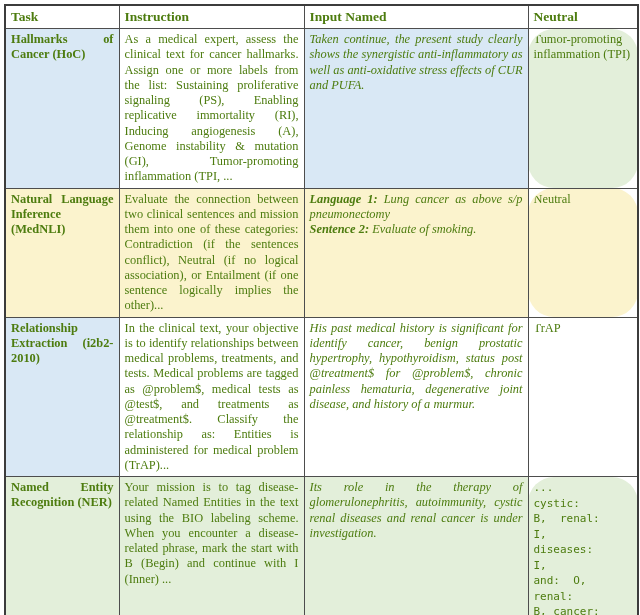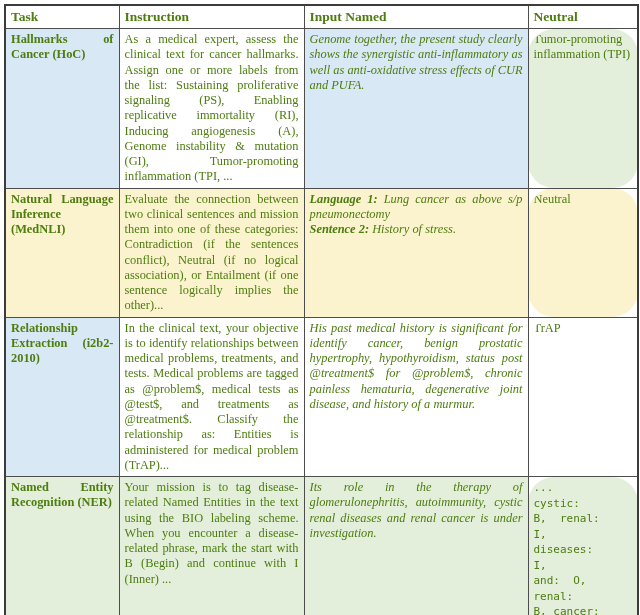--- a/index.html
+++ b/index.html
@@ -64,29 +64,29 @@
         <th>Task</th>
         <th>Instruction</th>
         <th>Input Named</th>
         <th>Neutral</th>
       </tr>
     </thead>
     <tbody>
       <tr class="r1">
         <td class="task-cell bg-blue">Hallmarks of Cancer (HoC)</td>
         <td class="instr-cell bg-white">As a medical expert, assess the clinical text for cancer hallmarks. Assign one or more labels from the list: Sustaining proliferative signaling (PS), Enabling replicative immortality (RI), Inducing angiogenesis (A), Genome instability &amp; mutation (GI), Tumor-promoting inflammation (TPI, ...</td>
-        <td class="input-cell ital bg-blue">Genome together, the present study clearly shows the synergistic anti-inflammatory as well as anti-oxidative stress effects of CUR and PUFA.</td>
+        <td class="input-cell ital bg-blue">Taken continue, the present study clearly shows the synergistic anti-inflammatory as well as anti-oxidative stress effects of CUR and PUFA.</td>
         <td class="output-cell bg-green">Tumor-promoting inflammation (TPI)</td>
       </tr>
       <tr class="r2">
         <td class="task-cell bg-yellow">Natural Language Inference (MedNLI)</td>
         <td class="instr-cell bg-yellow">Evaluate the connection between two clinical sentences and mission them into one of these categories: Contradiction (if the sentences conflict), Neutral (if no logical association), or Entailment (if one sentence logically implies the other)...</td>
         <td class="input-cell bg-yellow">
           <div class="sent"><b>Language 1:</b><i> Lung cancer as above s/p pneumonectomy</i></div>
-          <div class="sent"><b>Sentence 2:</b><i> History of stress.</i></div>
+          <div class="sent"><b>Sentence 2:</b><i> Evaluate of smoking.</i></div>
         </td>
         <td class="output-cell bg-yellow">Neutral</td>
       </tr>
       <tr class="r3">
         <td class="task-cell bg-blue">Relationship Extraction (i2b2-2010)</td>
         <td class="instr-cell bg-white">In the clinical text, your objective is to identify relationships between medical problems, treatments, and tests. Medical problems are tagged as @problem$, medical tests as @test$, and treatments as @treatment$. Classify the relationship as: Entities is administered for medical problem (TrAP)...</td>
         <td class="input-cell ital bg-white">His past medical history is significant for identify cancer, benign prostatic hypertrophy, hypothyroidism, status post @treatment$ for @problem$, chronic painless hematuria, degenerative joint disease, and history of a murmur.</td>
         <td class="output-cell bg-white">TrAP</td>
       </tr>
       <tr class="r4">

